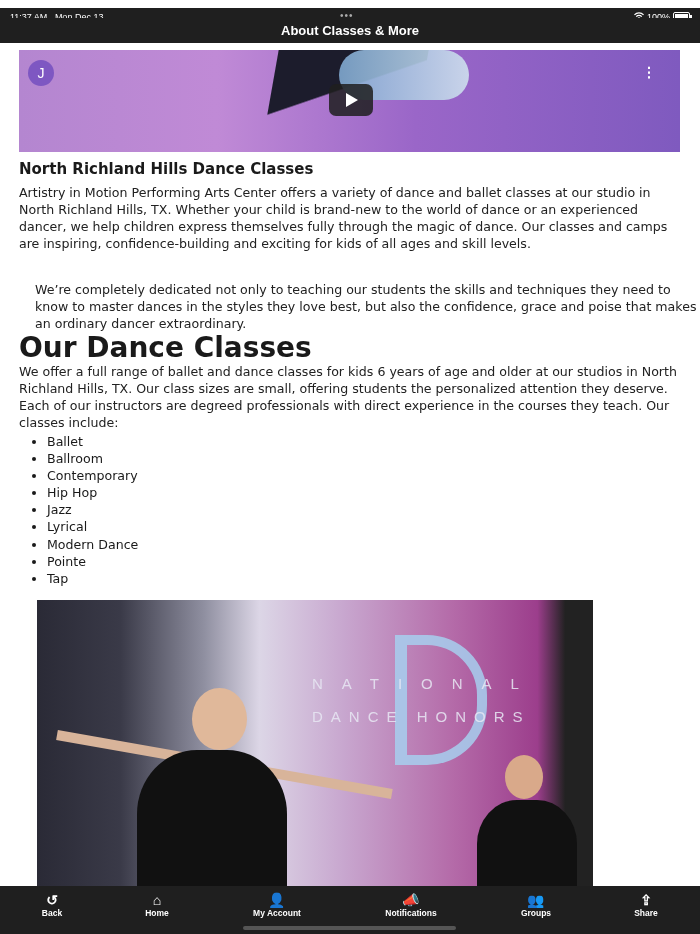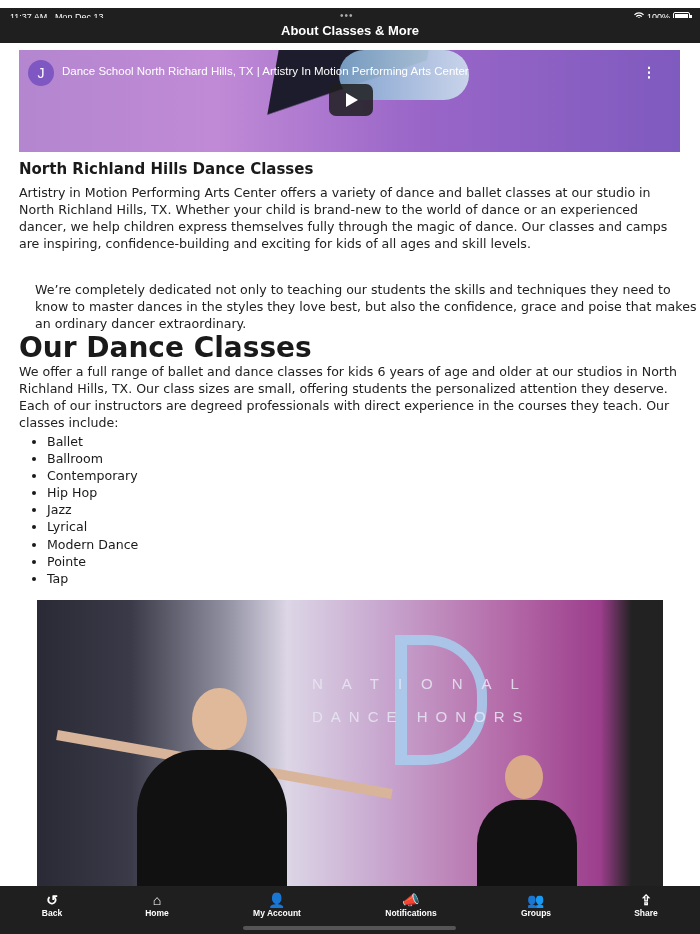--- a/index.html
+++ b/index.html
@@ -19,21 +19,21 @@
   .video .avatar { position:absolute; left:9px; top:10px; width:26px; height:26px; border-radius:50%; background:#7e57c2; color:#fff; text-align:center; line-height:26px; font-size:14px; }
   .video .vtitle { position:absolute; left:43px; top:15px; color:#fff; font-size:11.5px; }
   .video .more { position:absolute; right:24px; top:14px; color:#fff; font-size:14px; font-weight:bold; }
   .video .play { position:absolute; left:310px; top:34px; width:44px; height:32px; border-radius:7px; background:rgba(30,30,30,0.85); }
   .video .play::after { content:""; position:absolute; left:17px; top:9px; border-left:12px solid #fff; border-top:7px solid transparent; border-bottom:7px solid transparent; }
   .text { position:absolute; left:19px; width:664px; font-family:"DejaVu Sans", sans-serif; font-size:12.6px; line-height:17px; color:#222; }
   h2.h-sub { position:absolute; left:19px; top:117px; margin:0; font-family:"DejaVu Sans", sans-serif; font-size:15px; font-weight:bold; }
   h1.h-main { position:absolute; left:19px; top:288px; margin:0; font-family:"DejaVu Sans", sans-serif; font-size:28px; font-weight:bold; }
   ul.classes { position:absolute; left:19px; top:390px; margin:0; padding:0 0 0 28px; font-family:"DejaVu Sans", sans-serif; font-size:12.6px; line-height:17.1px; }
   ul.classes li { padding-left:0; }
-  .photo { position:absolute; left:37px; top:557px; width:626px; height:290px; overflow:hidden; background:linear-gradient(90deg,#2a2a36 0%,#3a3a48 15%,#8f8fa0 30%,#dcd6e6 40%,#c8a7cf 55%,#b46aa8 75%,#9c3e8c 90%,#222 95%); }
+  .photo { position:absolute; left:37px; top:557px; width:556px; height:290px; overflow:hidden; background:linear-gradient(90deg,#2a2a36 0%,#3a3a48 15%,#8f8fa0 30%,#dcd6e6 40%,#c8a7cf 55%,#b46aa8 75%,#9c3e8c 90%,#222 95%); }
   .photo .logo-d { position:absolute; left:358px; top:35px; width:70px; height:110px; border:10px solid #a7cfee; border-left-width:12px; border-radius:0 60px 60px 0; opacity:0.85; }
   .photo .natl { position:absolute; left:275px; top:75px; color:#e8e8f4; font-size:15px; letter-spacing:19px; opacity:0.85; }
   .photo .dh { position:absolute; left:275px; top:108px; color:#e8e8f4; font-size:15px; letter-spacing:8px; opacity:0.85; }
   .photo .d1 { position:absolute; left:100px; top:150px; width:150px; height:160px; background:#111; border-radius:40% 40% 10% 10%; }
   .photo .d2 { position:absolute; left:440px; top:200px; width:100px; height:110px; background:#111; border-radius:40% 40% 10% 10%; }
   .photo .arm1 { position:absolute; left:20px; top:130px; width:340px; height:10px; background:#d8b49a; transform:rotate(10deg); transform-origin:left; }
   .photo .head1 { position:absolute; left:155px; top:88px; width:55px; height:62px; border-radius:50%; background:#e0b89a; }
   .photo .head2 { position:absolute; left:468px; top:155px; width:38px; height:44px; border-radius:50%; background:#d9a98a; }
   .tab-bar { position:absolute; left:0; top:886px; width:700px; height:48px; background:#1f1f1f; }
   .tab { position:absolute; top:6px; width:90px; text-align:center; color:#fff; font-size:8.5px; font-weight:bold; }
@@ -59,21 +59,20 @@
 
 <div class="nav-bar">
   <span>About Classes &amp; More</span>
 </div>
 
 <div class="content">
   <div class="video">
     <div class="dancer"></div>
     <div class="dancer2"></div>
     <div class="avatar">J</div>
-    <div class="vtitle">Dance School North Richard Hills, TX | Artistry In Motion Performing Arts Center</div>
     <div class="more">⋮</div>
     <div class="play"></div>
   </div>
 
   <h2 class="h-sub">North Richland Hills Dance Classes</h2>
   <p class="text" style="top:141px;margin:0;">Artistry in Motion Performing Arts Center offers a variety of dance and ballet classes at our studio in North Richland Hills, TX. Whether your child is brand-new to the world of dance or an experienced dancer, we help children express themselves fully through the magic of dance. Our classes and camps are inspiring, confidence-building and exciting for kids of all ages and skill levels.</p>
   <p class="text" style="top:222px;margin:16px;">We’re completely dedicated not only to teaching our students the skills and techniques they need to know to master dances in the styles they love best, but also the confidence, grace and poise that makes an ordinary dancer extraordinary.</p>
 
   <h1 class="h-main">Our Dance Classes</h1>
   <p class="text" style="top:320px;margin:0;">We offer a full range of ballet and dance classes for kids 6 years of age and older at our studios in North Richland Hills, TX. Our class sizes are small, offering students the personalized attention they deserve. Each of our instructors are degreed professionals with direct experience in the courses they teach. Our classes include:</p>

